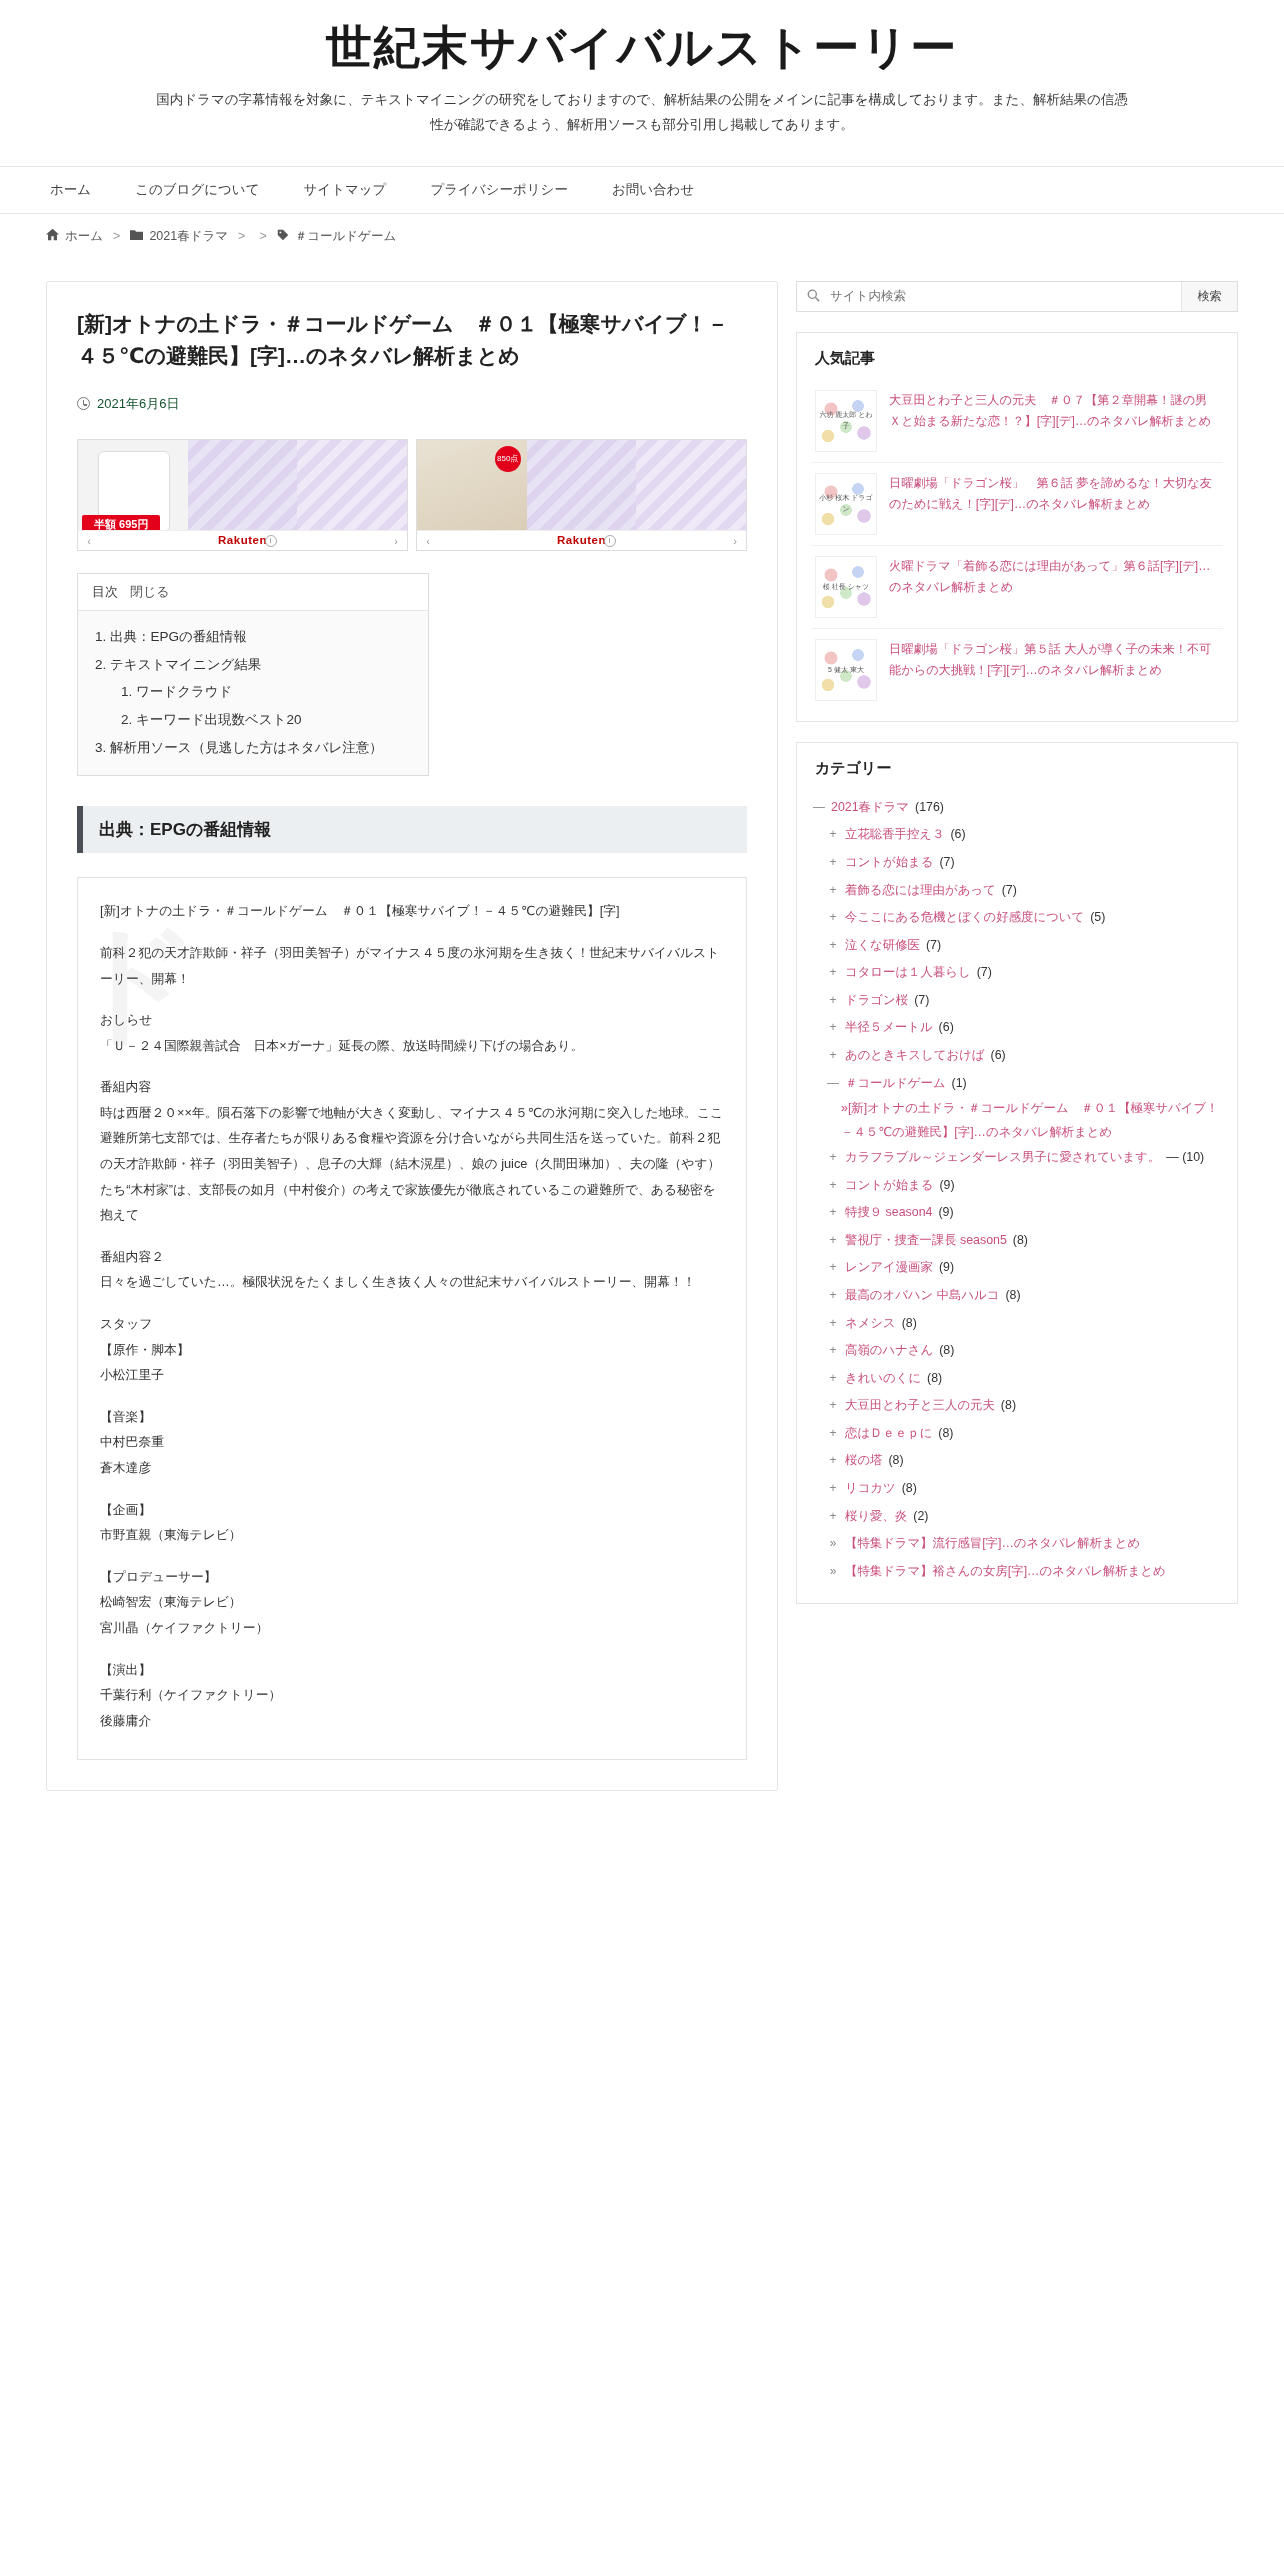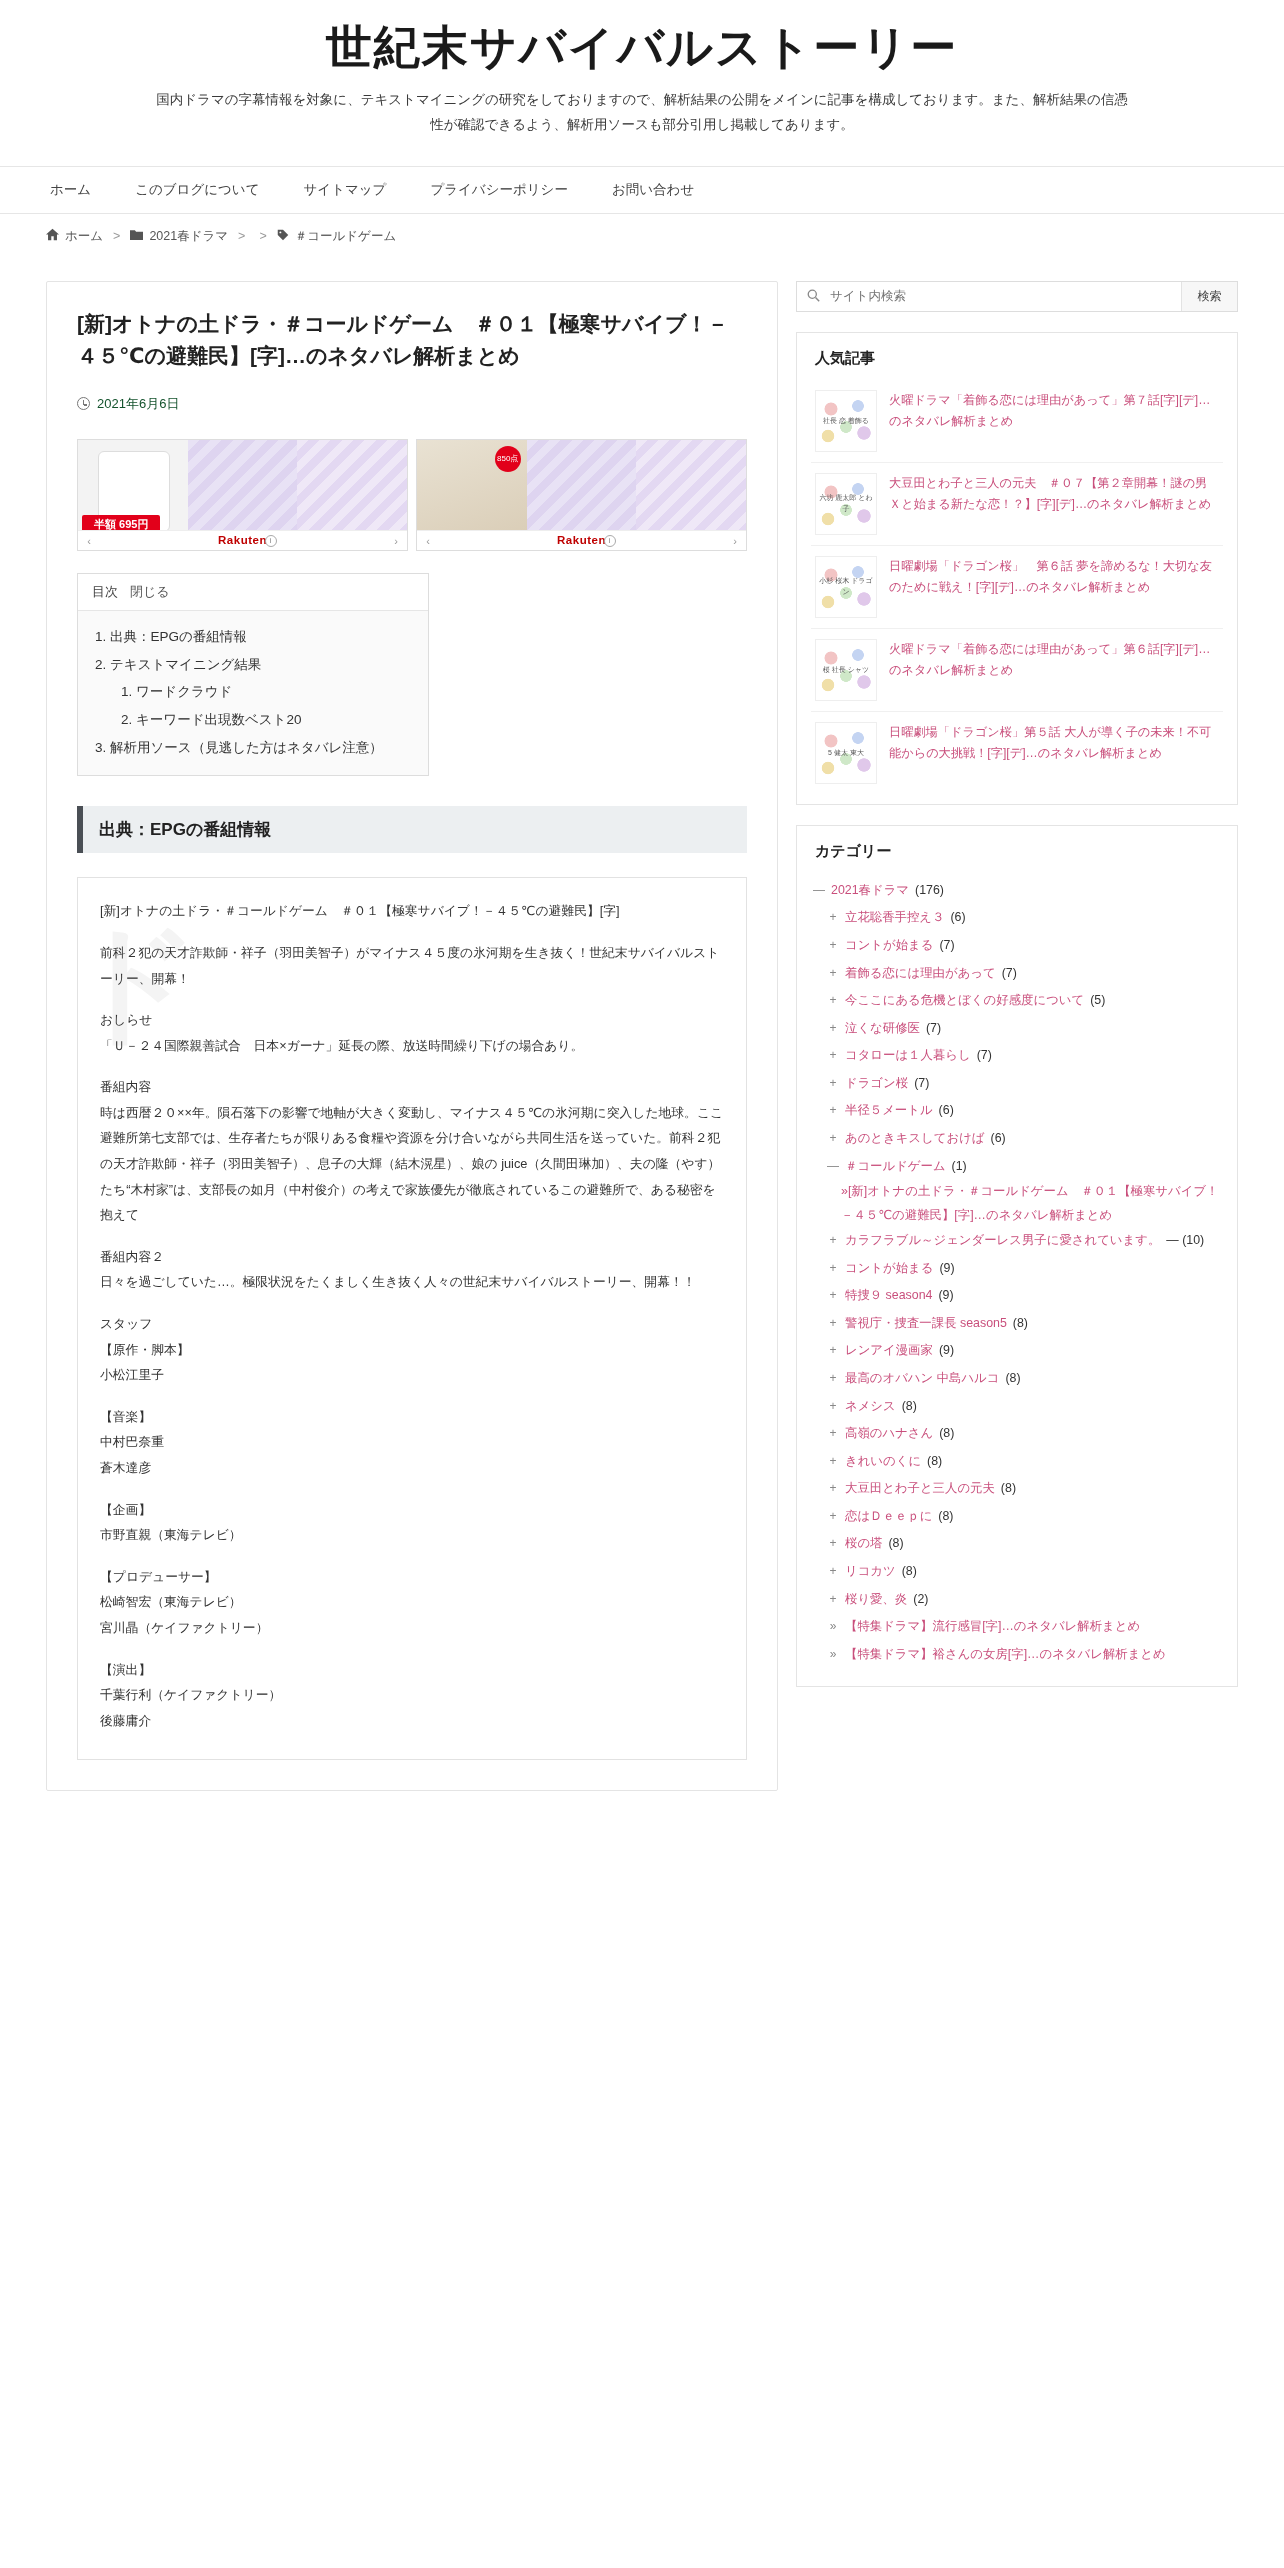--- a/index.html
+++ b/index.html
@@ -387,27 +387,20 @@
       </div>
       <div class="search-btn">検索</div>
     </div>
 
     <section class="panel">
       <div class="panel-title">人気記事</div>
       <div class="pop-list">
         <div class="pop-item">
           <div class="thumb">
             <div class="cloud"></div>
-            <div class="cloudtext">社長 恋 着飾る</div>
-          </div>
-          <a class="pop-link" href="#">火曜ドラマ「着飾る恋には理由があって」第７話[字][デ]…のネタバレ解析まとめ</a>
-        </div>
-        <div class="pop-item">
-          <div class="thumb">
-            <div class="cloud"></div>
             <div class="cloudtext">六坊 鹿太郎 とわ子</div>
           </div>
           <a class="pop-link" href="#">大豆田とわ子と三人の元夫　＃０７【第２章開幕！謎の男Ｘと始まる新たな恋！？】[字][デ]…のネタバレ解析まとめ</a>
         </div>
         <div class="pop-item">
           <div class="thumb">
             <div class="cloud"></div>
             <div class="cloudtext">小杉 桜木 ドラゴン</div>
           </div>
           <a class="pop-link" href="#">日曜劇場「ドラゴン桜」　第６話 夢を諦めるな！大切な友のために戦え！[字][デ]…のネタバレ解析まとめ</a>

